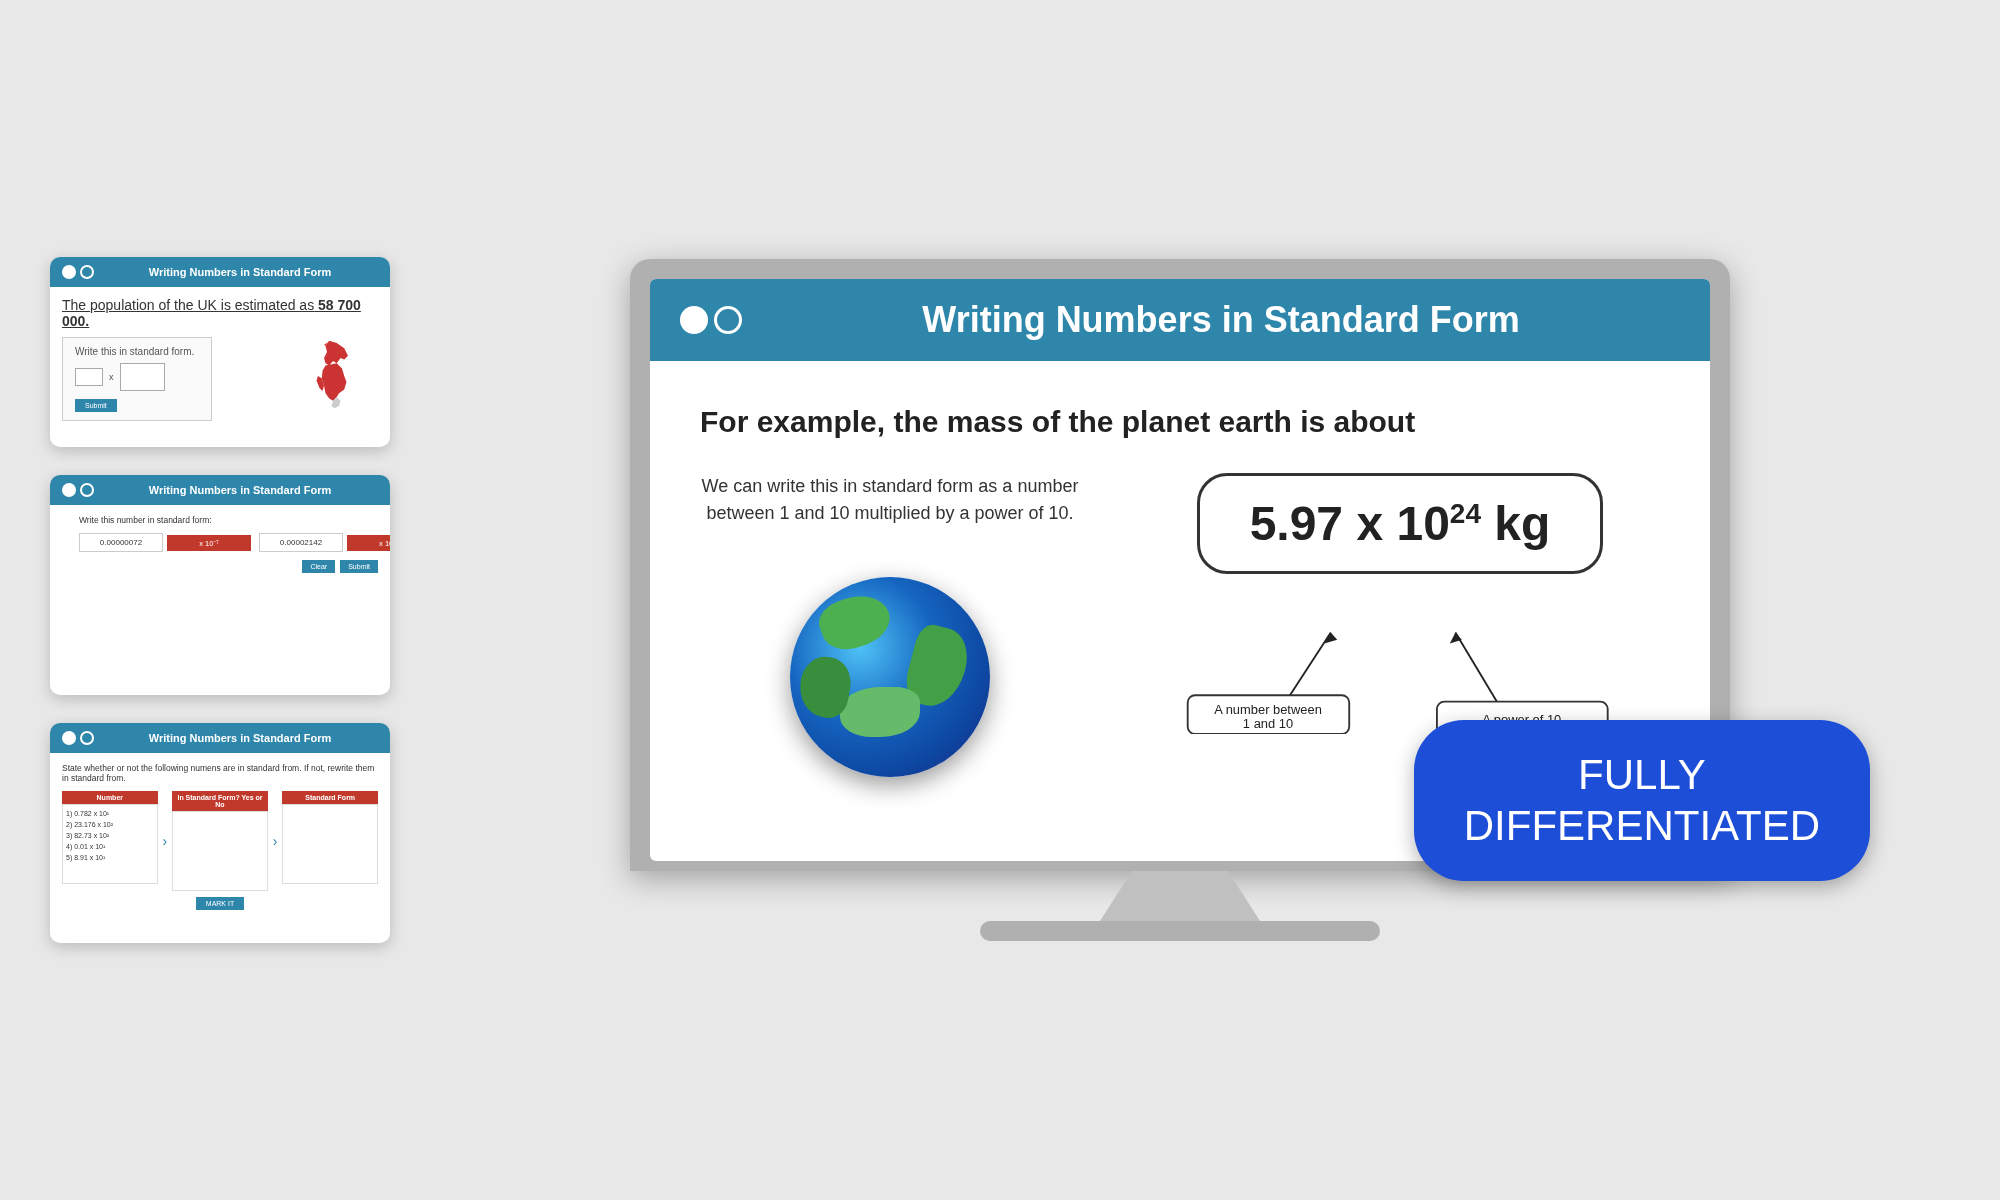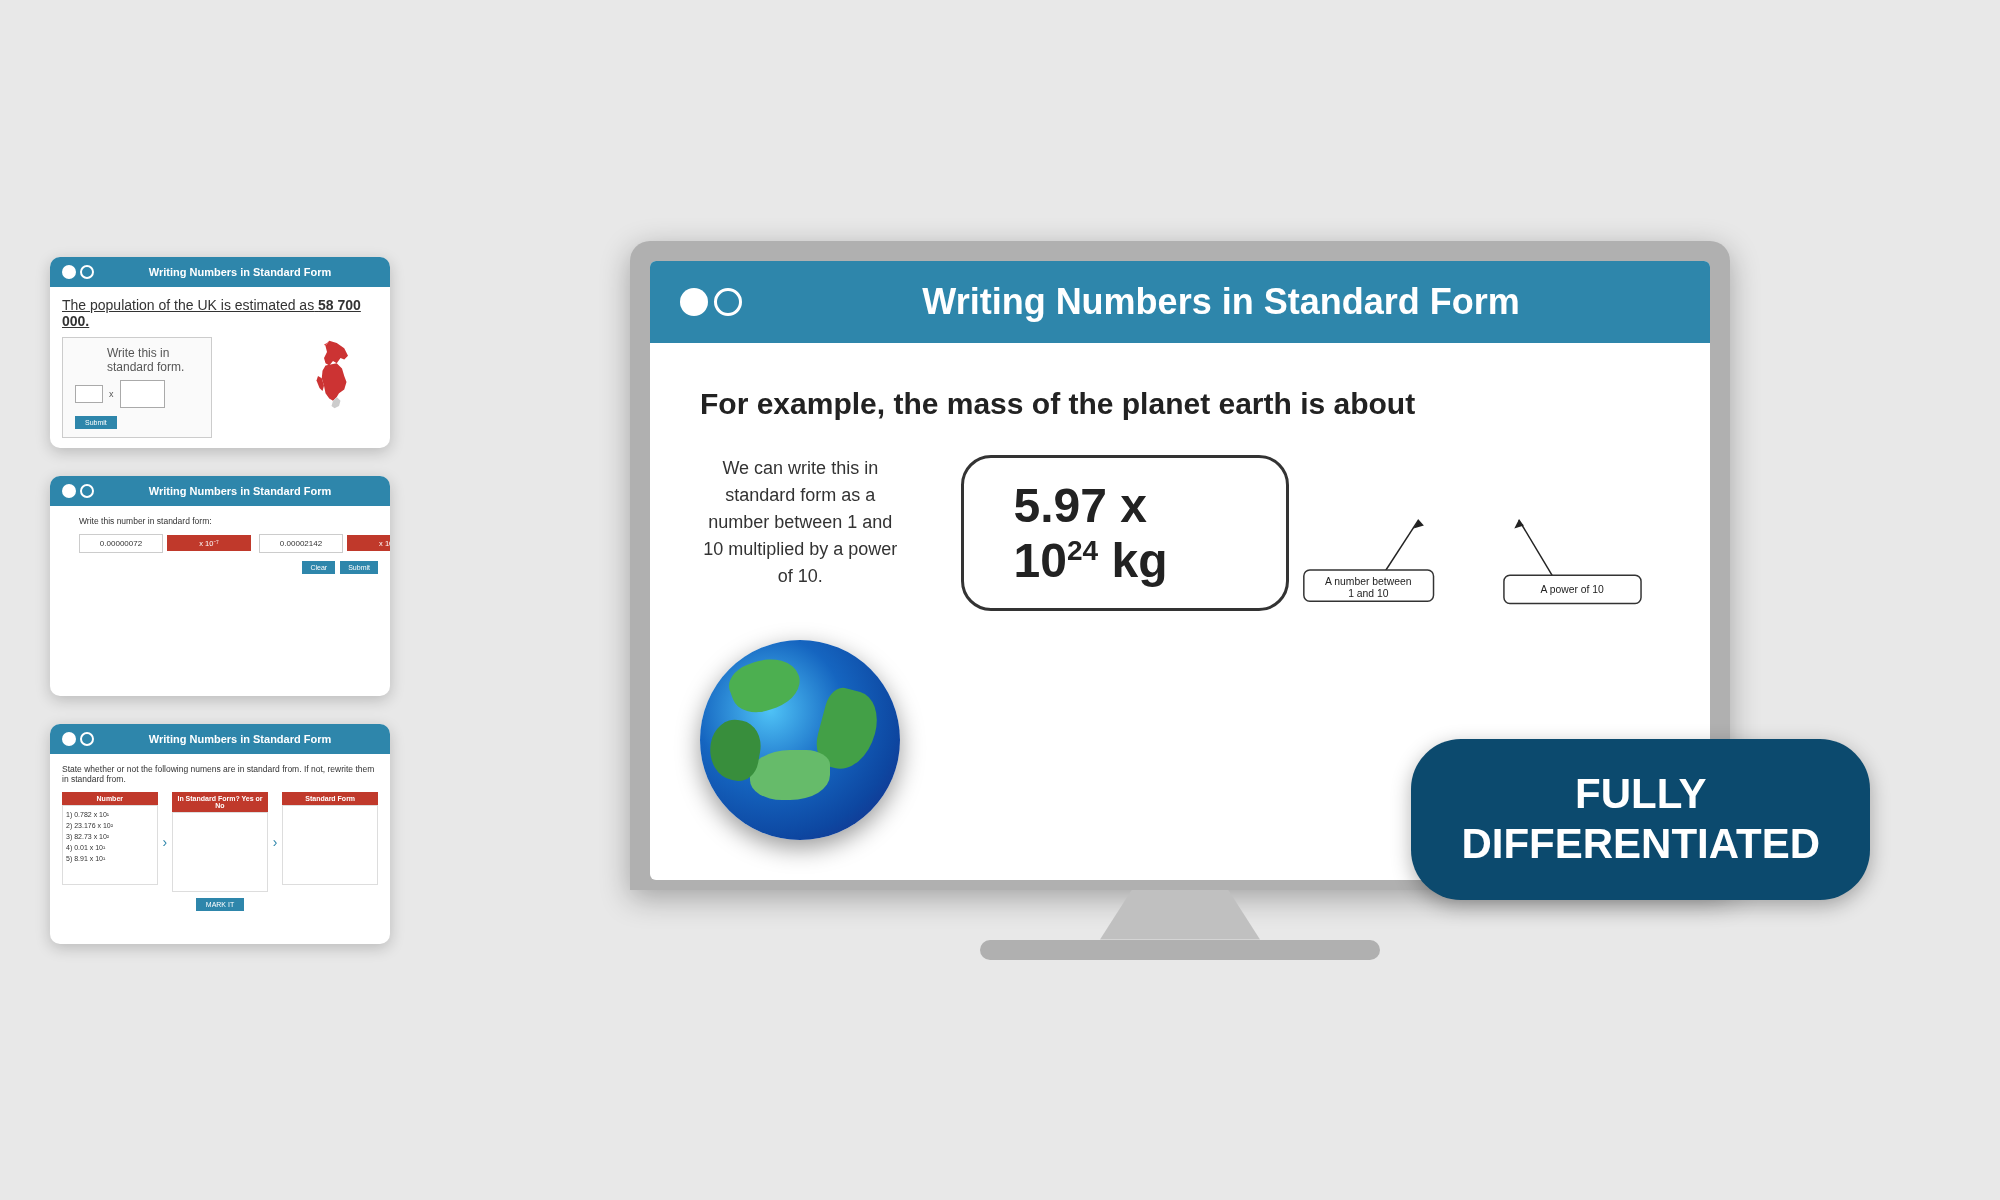--- a/index.html
+++ b/index.html
@@ -102,23 +102,22 @@
     .input-form-area {
       border: 1px solid #ccc;
       padding: 8px 12px;
       font-size: 8px;
       color: #555;
       background: #fafafa;
       width: 150px;
     }
 
     .input-form-area .form-label {
-      font-size: 12px;
+      font-size: 10px;
       margin-bottom: 6px;
-      margin-left: 32px;
     }
 
     .input-row {
       display: flex;
       align-items: center;
       gap: 6px;
       margin-bottom: 8px;
     }
 
     .input-box-small {
@@ -425,21 +424,21 @@
       left: 50px;
       width: 80px;
       height: 50px;
       background: #66bb6a;
       border-radius: 50% 30% 50% 40%;
     }
 
     .right-section {
       flex: 1;
       display: flex;
-      flex-direction: row;
+      flex-direction: column;
       align-items: center;
     }
 
     .formula-box {
       border: 3px solid #333;
       border-radius: 30px;
       padding: 20px 50px;
       font-size: 48px;
       font-weight: bold;
       color: #222;
@@ -466,24 +465,24 @@
       background: #b0b0b0;
       border-radius: 10px;
       margin: 0 auto;
     }
 
     
     .badge-fully {
       position: absolute;
       bottom: 60px;
       right: 80px;
-      background: #0c4a6e;
+      background: #1d4ed8;
       color: white;
       font-size: 42px;
-      font-weight: 700;
+      font-weight: 400;
       padding: 30px 50px;
       border-radius: 50px;
       text-align: center;
       line-height: 1.2;
       box-shadow: 0 6px 20px rgba(0,0,0,0.3);
     }
 
     
     .arrows-svg {
       width: 500px;

